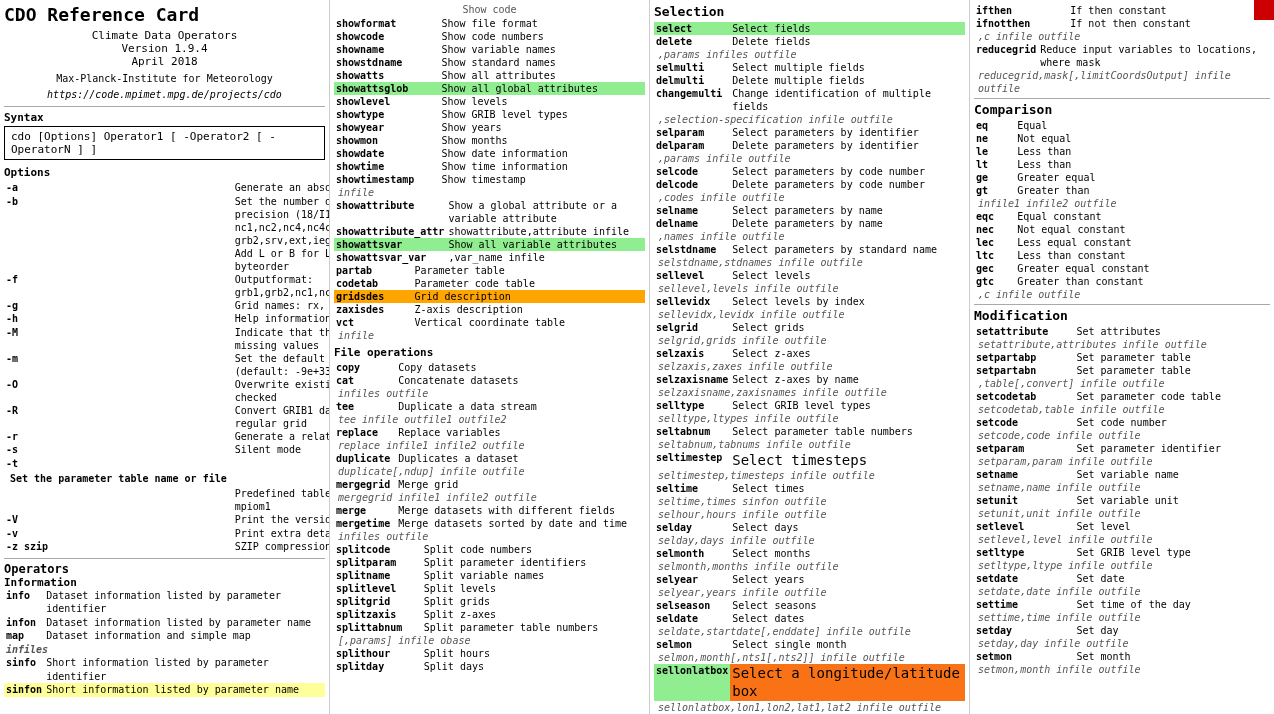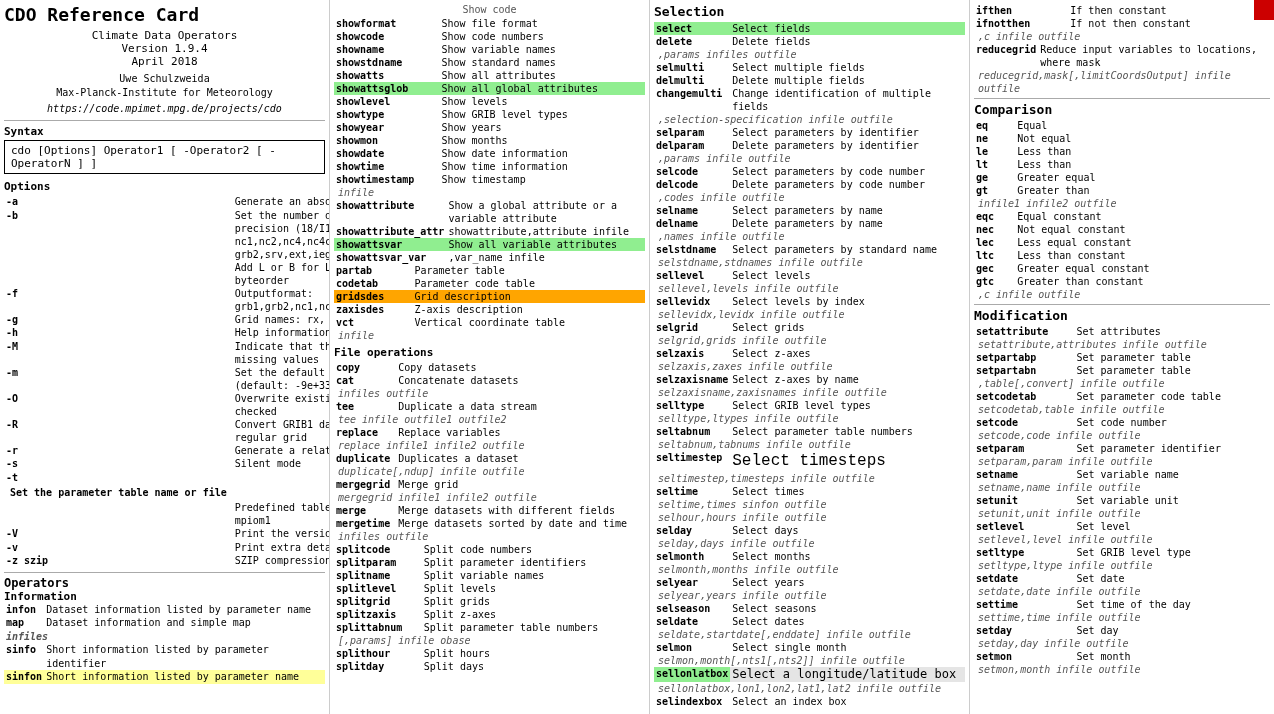--- a/index.html
+++ b/index.html
@@ -70,21 +70,20 @@
 <div class="page">
 
   <div class="col" id="col1">
     <div class="main-title">CDO Reference Card</div>
     <div style="text-align:center; margin-bottom:4px;">
       <div style="font-size:11px;">Climate Data Operators</div>
       <div style="font-size:11px;">Version 1.9.4</div>
       <div style="font-size:11px;">April 2018</div>
     </div>
     <div style="text-align:center; font-size:10px; line-height:1.4; margin-bottom:3px;">
-      <div>Uwe Schulzweida</div>
       <div>Max-Planck-Institute for Meteorology</div>
     </div>
     <div style="text-align:center; font-size:10px; margin-bottom:6px;font-style:italic;">https://code.mpimet.mpg.de/projects/cdo</div>
 
     <div class="divider"></div>
     <h3>Syntax</h3>
     <div class="syntax-box">
       <span>cdo  [Options]  Operator1  [ -Operator2  [ -OperatorN ] ]</span>
     </div>
 
@@ -168,20 +167,24 @@
     </table>
 
     <div class="divider" style="margin-top:4px;"></div>
     <div style="display:flex; gap:4px; align-items:baseline;">
       <span style="font-weight:bold; font-size:12px;">Operators</span>
     </div>
     <div style="font-weight:bold; font-size:11px;">Information</div>
     <table class="operators-info-table">
       <tbody id="info-tbody">
           <tr>
+            <td style="font-weight:bold; font-size:10px; white-space:nowrap; vertical-align:top; ">info</td>
+            <td style="font-size:10px; ">Dataset information listed by parameter identifier</td>
+          </tr>
+          <tr>
             <td style="font-weight:bold; font-size:10px; white-space:nowrap; vertical-align:top; ">infon</td>
             <td style="font-size:10px; ">Dataset information listed by parameter name</td>
           </tr>
           <tr>
             <td style="font-weight:bold; font-size:10px; white-space:nowrap; vertical-align:top; ">map</td>
             <td style="font-size:10px; ">Dataset information and simple map</td>
           </tr>
           <tr>
             <td colspan="2" style="font-size:10px; color:#555; font-style:italic;"><operator> infiles</operator></td>
           </tr>
@@ -519,21 +522,21 @@
           </tr>
           <tr>
             <td class="cmd" style="font-size:10px; white-space:nowrap; vertical-align:top; ">seltabnum</td>
             <td style="font-size:10px; ">Select parameter table numbers</td>
           </tr>
           <tr>
             <td colspan="2" style="font-size:10px; color:#555; font-style:italic; padding-left:4px;">seltabnum,tabnums infile outfile</td>
           </tr>
           <tr>
             <td class="cmd" style="font-size:10px; white-space:nowrap; vertical-align:top; ">seltimestep</td>
-            <td style="font-size:16px;font-family:Liberation Mono, monospace; ">Select timesteps</td>
+            <td style="font-size:14px; ">Select timesteps</td>
           </tr>
           <tr>
             <td colspan="2" style="font-size:10px; color:#555; font-style:italic; padding-left:4px;">seltimestep,timesteps infile outfile</td>
           </tr>
           <tr>
             <td class="cmd" style="font-size:10px; white-space:nowrap; vertical-align:top; ">seltime</td>
             <td style="font-size:10px; ">Select times</td>
           </tr>
           <tr>
             <td colspan="2" style="font-size:10px; color:#555; font-style:italic; padding-left:4px;">seltime,times sinfon outfile</td>
@@ -575,21 +578,21 @@
           </tr>
           <tr>
             <td class="cmd" style="font-size:10px; white-space:nowrap; vertical-align:top; ">selmon</td>
             <td style="font-size:10px; ">Select single month</td>
           </tr>
           <tr>
             <td colspan="2" style="font-size:10px; color:#555; font-style:italic; padding-left:4px;">selmon,month[,nts1[,nts2]] infile outfile</td>
           </tr>
           <tr>
             <td class="cmd" style="font-size:10px; white-space:nowrap; vertical-align:top; background:#90EE90;">sellonlatbox</td>
-            <td style="font-size:12px; background:#e5e5e5;">Select a longitude/latitude box</td>
+            <td style="font-size:14px; background:#f97316;">Select a longitude/latitude box</td>
           </tr>
           <tr>
             <td colspan="2" style="font-size:10px; color:#555; font-style:italic; padding-left:4px;">sellonlatbox,lon1,lon2,lat1,lat2 infile outfile</td>
           </tr>
           <tr>
             <td class="cmd" style="font-size:10px; white-space:nowrap; vertical-align:top; ">selindexbox</td>
             <td style="font-size:10px; ">Select an index box</td>
           </tr>
         </tbody>
     </table>

